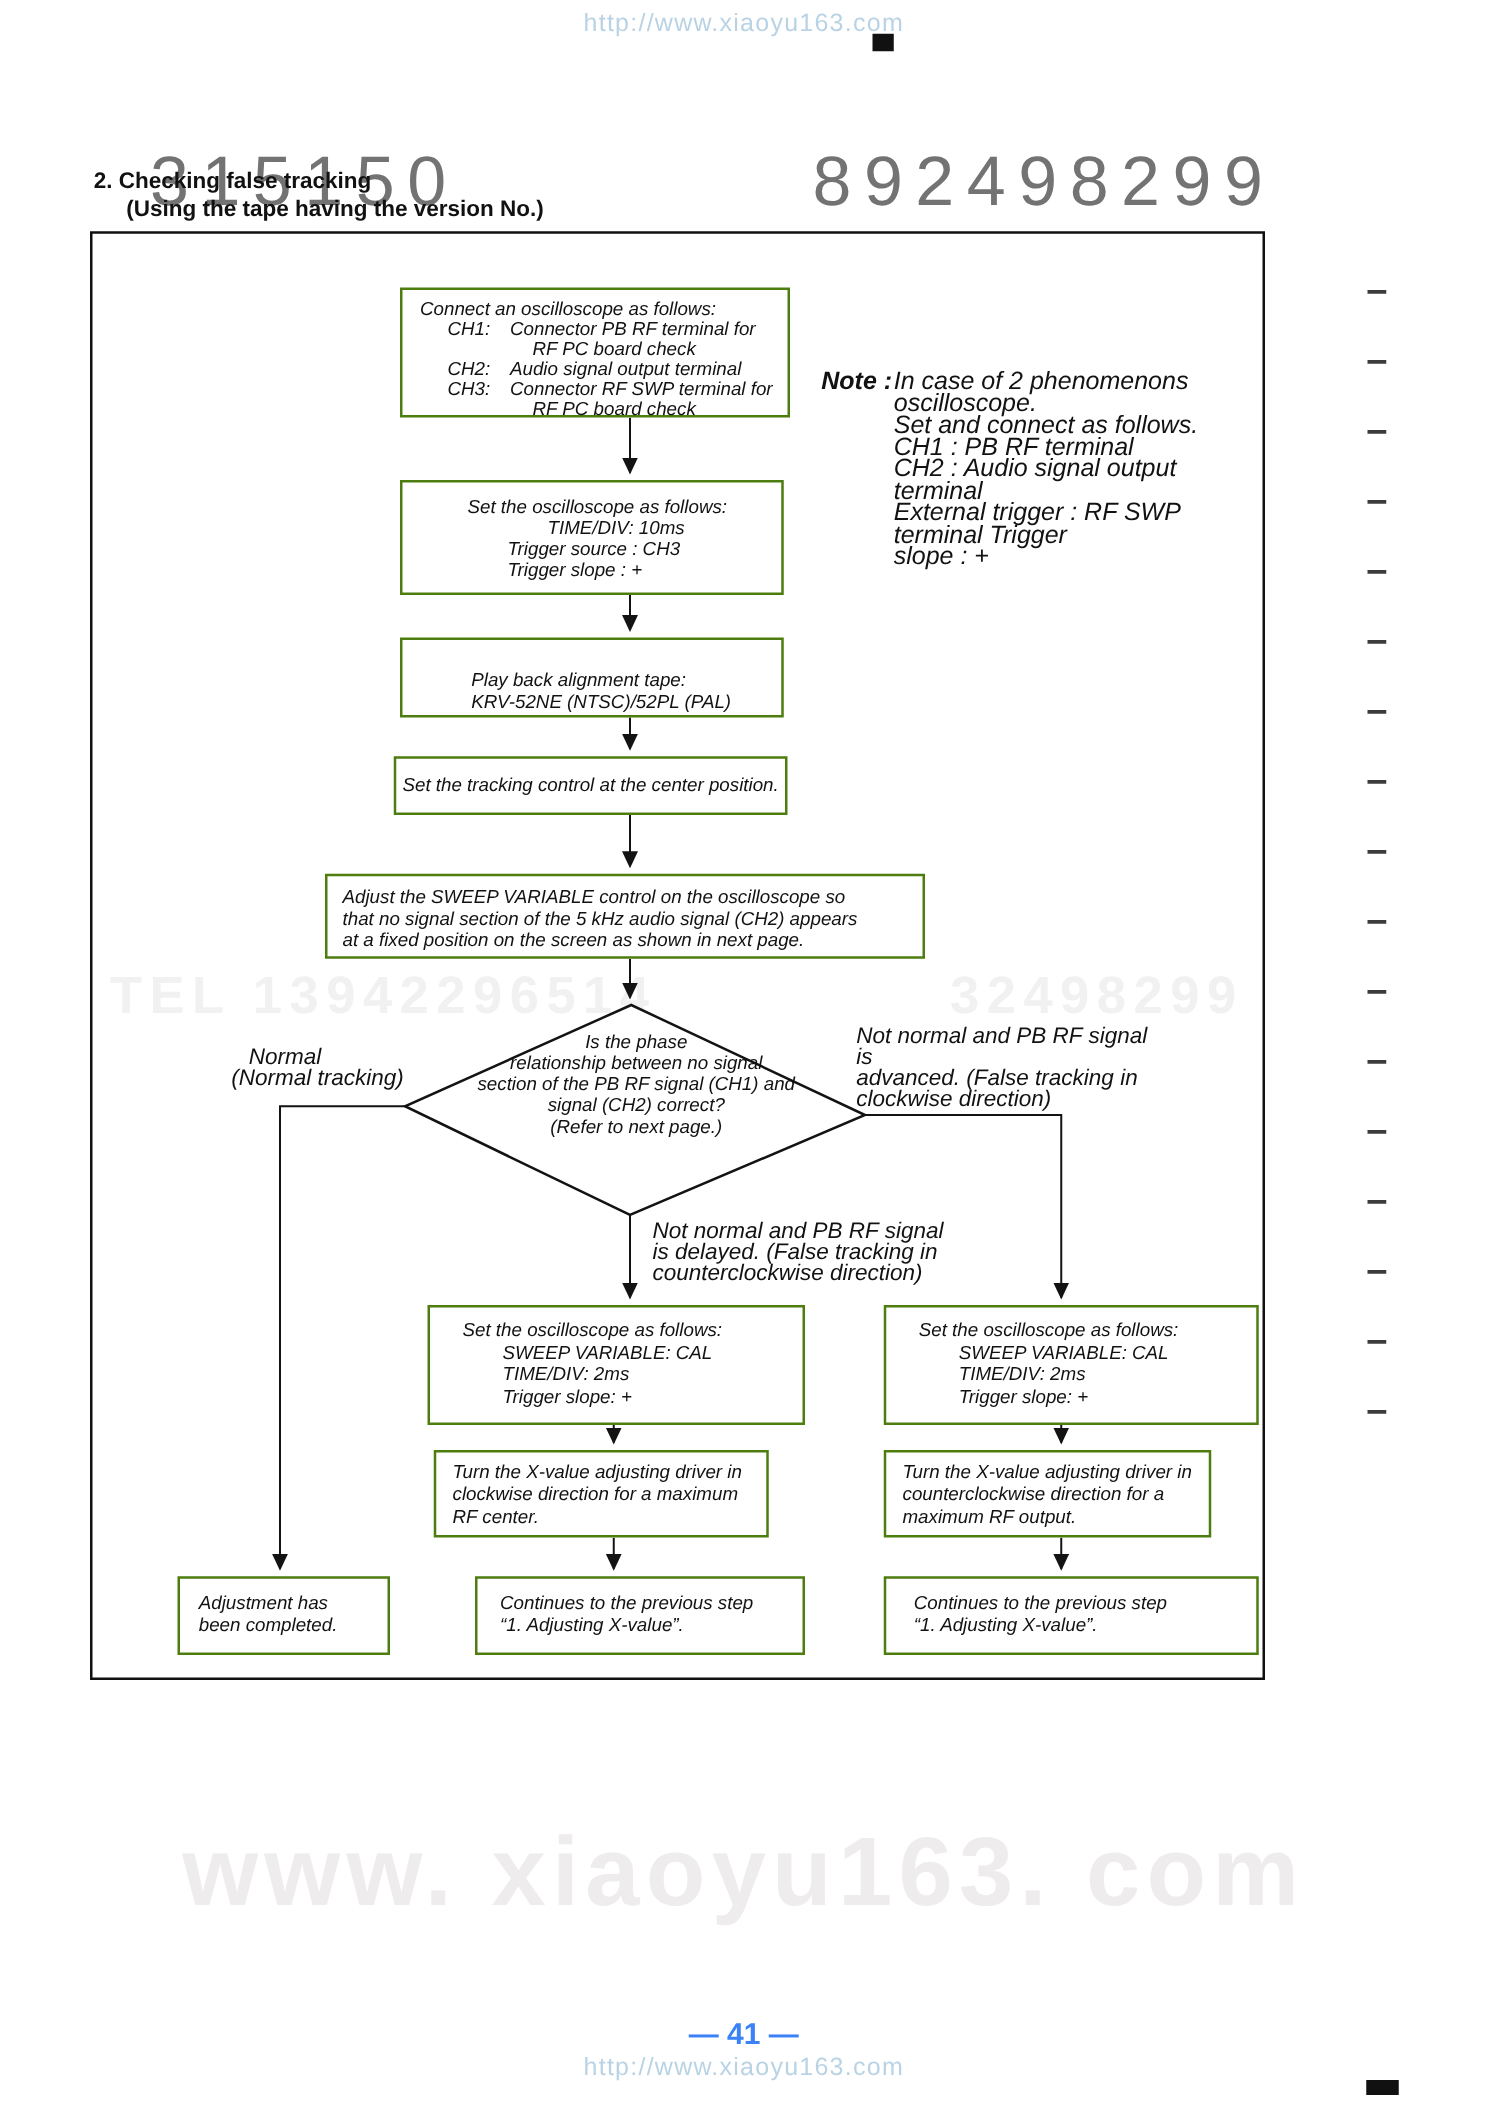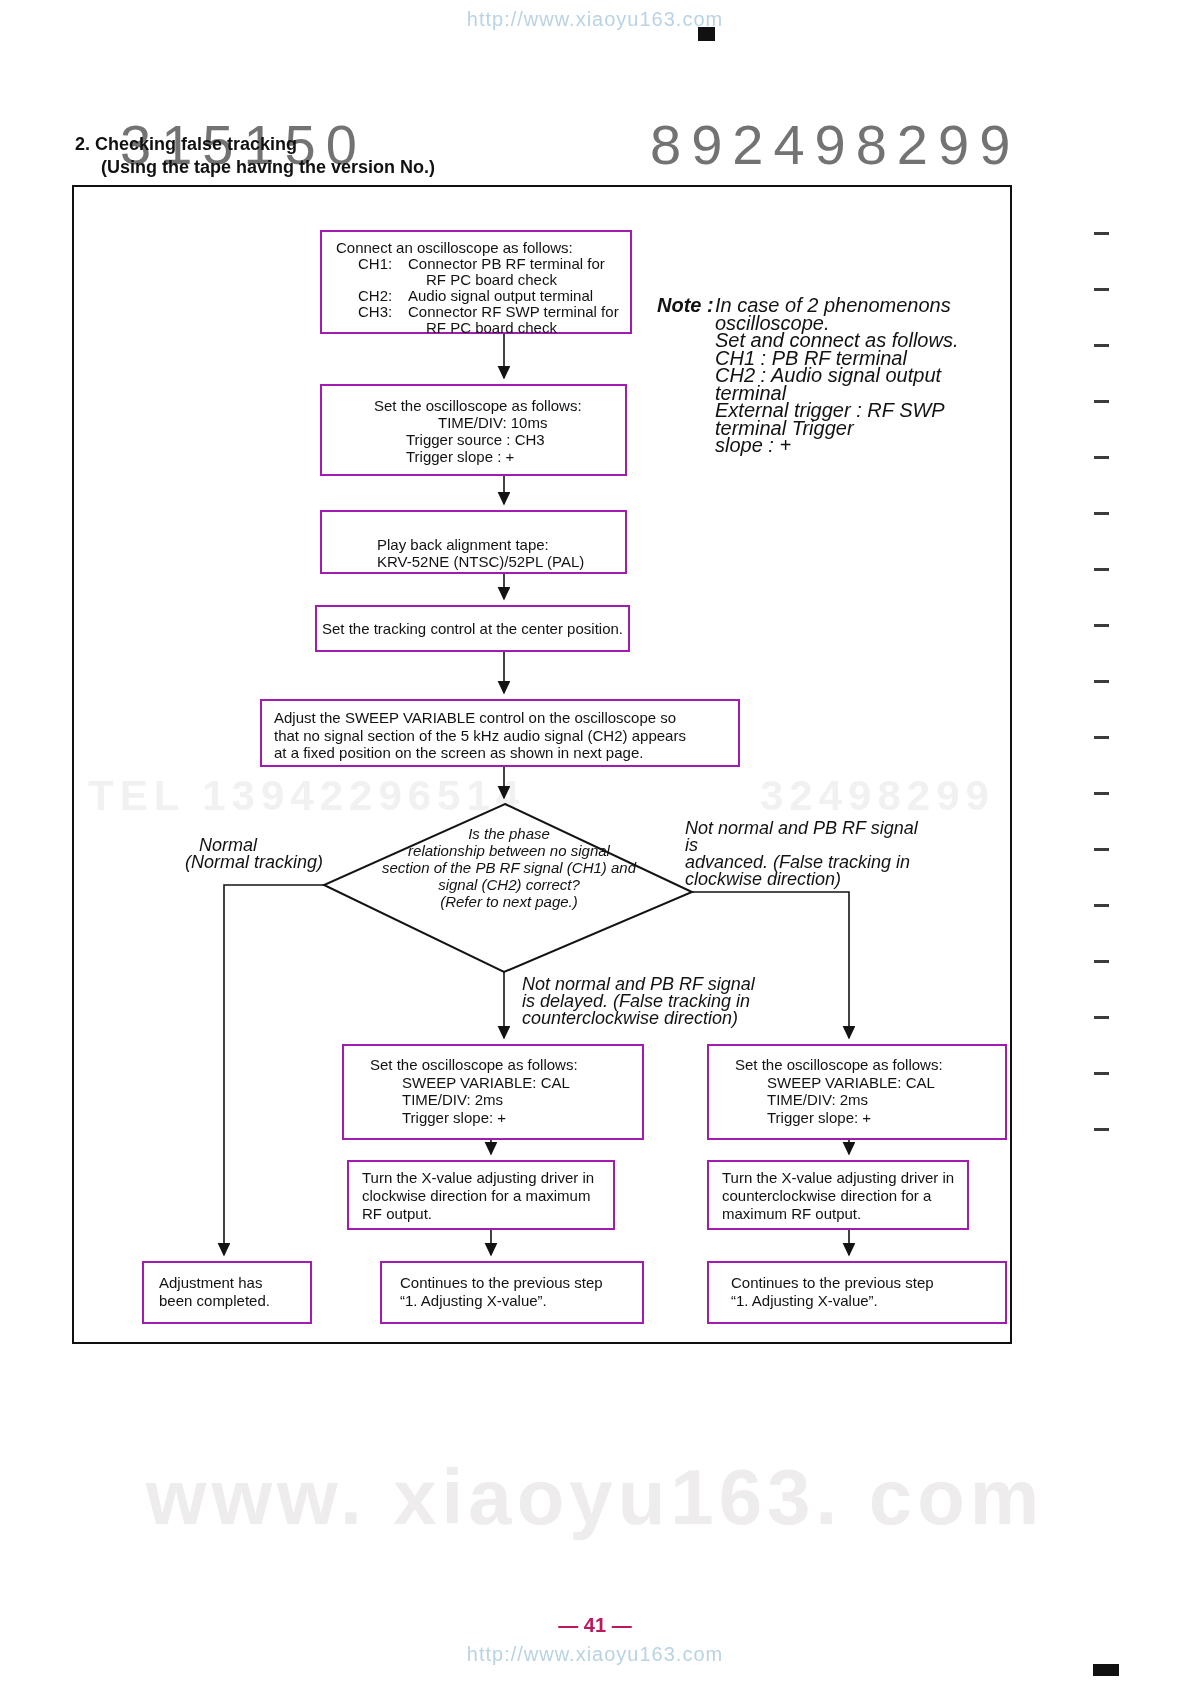--- a/index.html
+++ b/index.html
@@ -7,33 +7,33 @@
         font-family:"Liberation Sans",sans-serif;color:#121212;}
   .wm{position:absolute;white-space:nowrap;pointer-events:none;}
   .wm-link{width:100%;text-align:center;font-size:20px;color:#b9d3e4;letter-spacing:1px;}
   .wm-big-num{font-size:56px;font-weight:400;color:#737373;letter-spacing:10px;}
   .wm-mid{font-size:42px;font-weight:700;color:#f2f1f1;letter-spacing:6px;}
   .wm-giant{width:100%;text-align:center;font-size:78px;font-weight:700;color:#eeecec;letter-spacing:5px;}
   .heading{position:absolute;font-weight:700;font-size:18px;line-height:23px;color:#111;}
   #chart{position:absolute;left:72px;top:185px;width:936px;height:1155px;
          border:2.5px solid #101010;background:transparent;}
   #connector-svg{position:absolute;left:0;top:0;width:936px;height:1155px;}
-  .box{position:absolute;border:2px solid #a21caf;background:#fff;
+  .box{position:absolute;border:2px solid #4d7c0f;background:#fff;font-style:italic;
        font-size:15px;line-height:16.5px;color:#121212;box-sizing:border-box;}
   .lbl{position:absolute;font-style:italic;font-size:18px;line-height:17px;color:#121212;}
   .chrow{display:flex;}
   .chlabel{margin-left:36px;width:50px;flex:none;}
   .ind0{margin-left:14px;}
   .ind2{margin-left:104px;}
   .note-wrap{position:absolute;display:flex;font-style:italic;font-size:20px;line-height:17.5px;}
   .note-label{font-weight:700;width:58px;flex:none;}
   .caption{position:absolute;left:72px;top:1350px;width:936px;text-align:center;
            font-style:italic;font-size:17px;color:#111;}
   .pagenum{position:absolute;left:0;top:1614px;width:100%;text-align:center;
-           font-weight:700;font-size:20px;color:#be185d;}
+           font-weight:700;font-size:24px;color:#3b82f6;}
   .mark{position:absolute;background:#111;}
   .tick{position:absolute;left:1094px;width:15px;height:3px;background:#3c3c3c;}
   .dec-text{position:absolute;text-align:center;font-style:italic;font-size:15px;line-height:17px;}
 </style>
 </head>
 <body>
 
 <div id="page">
 
   <div class="wm wm-link" style="top:8px;">http://www.xiaoyu163.com</div>
@@ -177,21 +177,21 @@
     <div class="box" style="left:633px;top:857px;width:300px;height:96px;padding-top:10px;line-height:17.5px;">
       <div style="margin-left:26px;">Set the oscilloscope as follows:</div>
       <div style="margin-left:58px;">SWEEP VARIABLE: CAL</div>
       <div style="margin-left:58px;">TIME/DIV: 2ms</div>
       <div style="margin-left:58px;">Trigger slope: +</div>
     </div>
 
     <div class="box" style="left:273px;top:973px;width:268px;height:70px;padding:7px 0 0 13px;line-height:18px;">
       <div>Turn the X-value adjusting driver in</div>
       <div>clockwise direction for a maximum</div>
-      <div>RF output.</div>
+      <div>RF center.</div>
     </div>
     <div class="box" style="left:633px;top:973px;width:262px;height:70px;padding:7px 0 0 13px;line-height:18px;">
       <div>Turn the X-value adjusting driver in</div>
       <div>counterclockwise direction for a</div>
       <div>maximum RF output.</div>
     </div>
 
     <div class="box" style="left:68px;top:1074px;width:170px;height:63px;padding:11px 0 0 15px;line-height:18px;">
       <div>Adjustment has</div>
       <div>been completed.</div>

